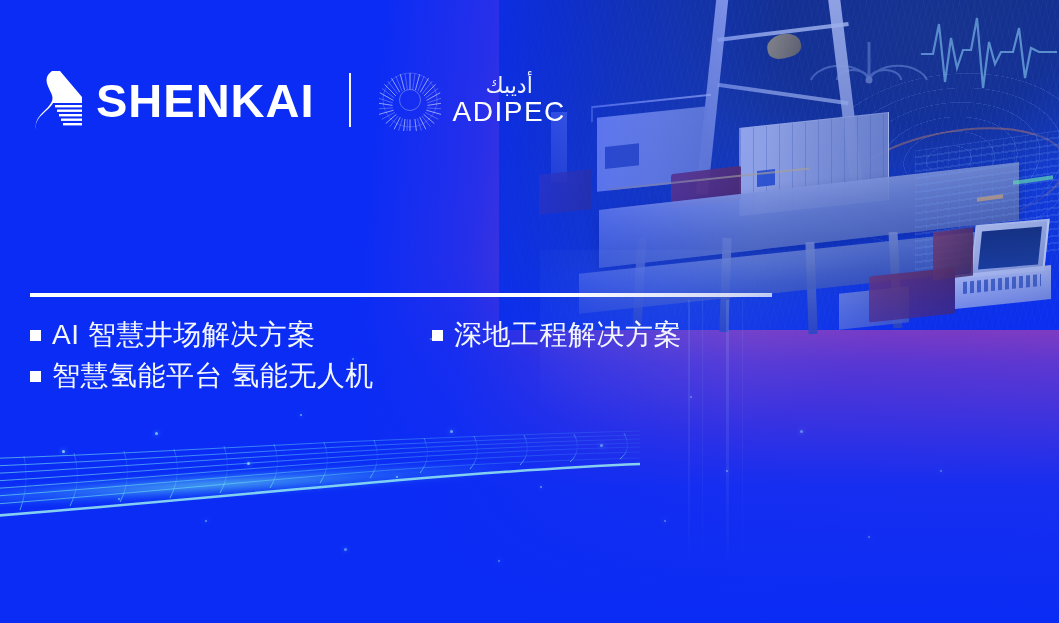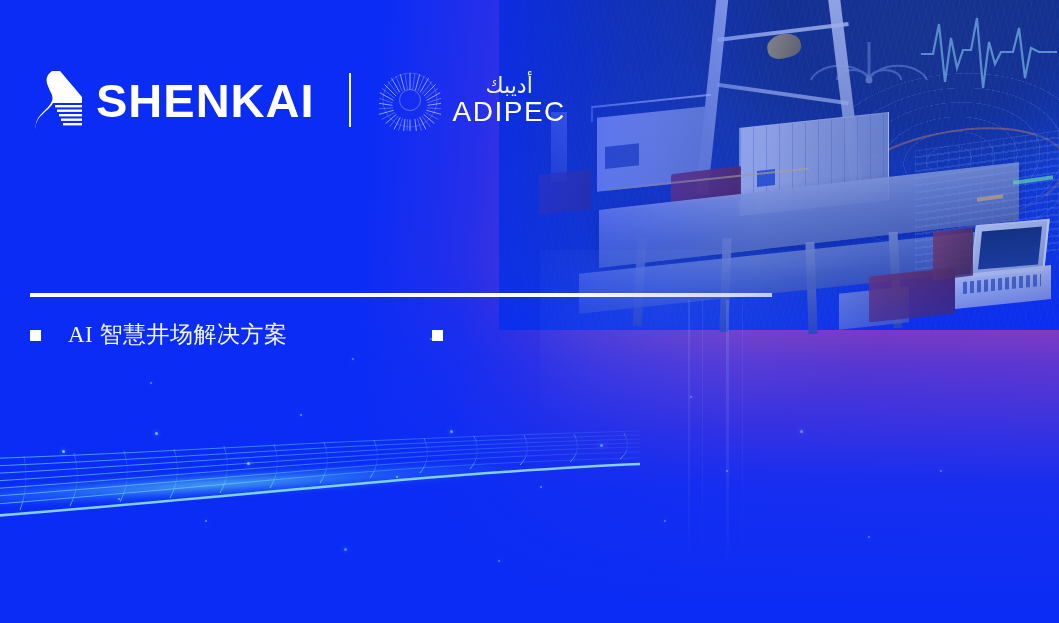--- a/index.html
+++ b/index.html
@@ -314,25 +314,24 @@
   .features{
     position:absolute; left:30px; top:314px;
     display:grid;
     grid-template-columns:402px auto;
     grid-auto-rows:41px;
     column-gap:0; row-gap:0;
   }
   .feature{
     display:flex; align-items:center;
     color:#f2f6ff;
-    font-size:23px;
+    font-size:28px;
     letter-spacing:.5px;
-    font-family:Liberation Serif, serif;
+    font-family:Liberation Sans, sans-serif;
     white-space:nowrap;
-    gap:16px;
   }
   .bullet{
     width:11px; height:11px; background:#ffffff; flex:0 0 auto;
     margin-right:11px; margin-top:2px;
   }
 </style>
 </head>
 <body>
 
 <div class="banner">
@@ -552,21 +551,26 @@
 
     <div class="rule"></div>
 
     <div class="features">
 
       <div class="feature">
         <span class="bullet"></span>
         <span>AI 智慧井场解决方案</span>
       </div>
 
-
       <div class="feature">
         <span class="bullet"></span>
+        <span>深地工程解决方案</span>
+      </div>
+
+      <div class="feature">
+        <span class="bullet"></span>
+        <span>智慧氢能平台  氢能无人机</span>
       </div>
 
 
     </div>
   </div>
 </div>
 
 </body></html>

